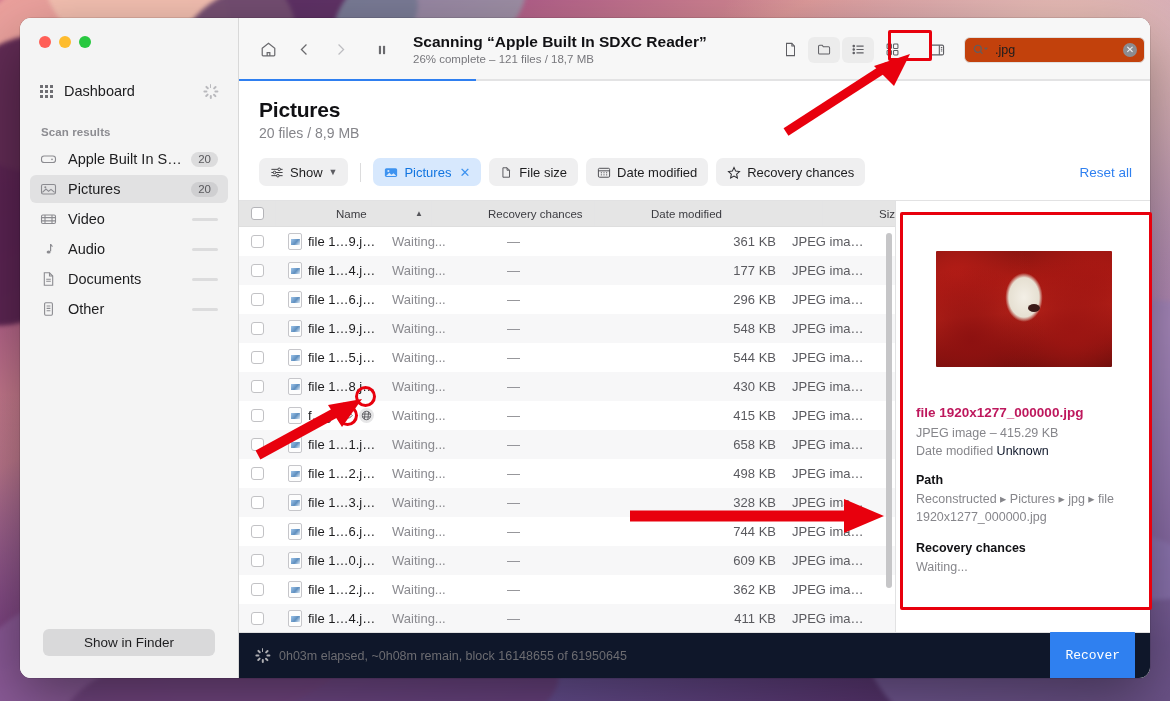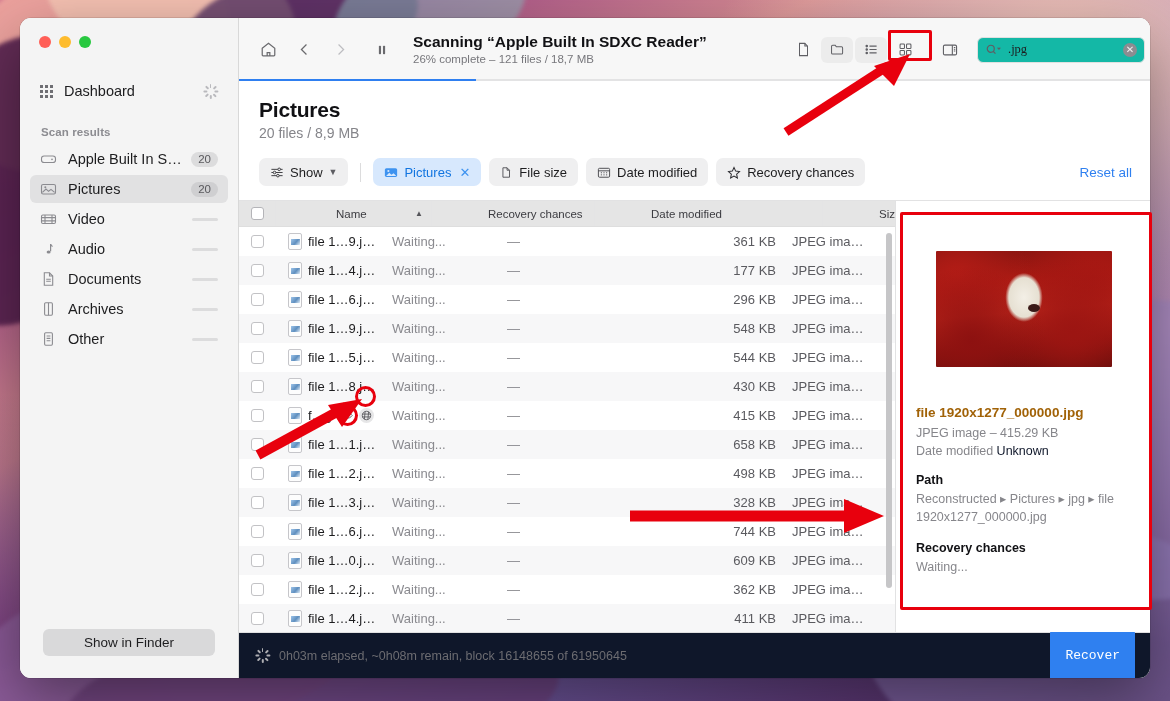--- a/index.html
+++ b/index.html
@@ -111,23 +111,23 @@
   .title-main { font-size: 15.5px; font-weight: 700; color: #111114; line-height: 1.25; white-space: nowrap; }
   .title-sub { font-size: 11.5px; color: #77777c; line-height: 1.35; margin-top: 1px; }
   .tb-right { display: flex; align-items: center; gap: 2px; }
   .tb-icon {
     width: 32px; height: 26px; border-radius: 6px;
     display: flex; align-items: center; justify-content: center; color: #5f5f64;
   }
   .tb-icon.on { background: #ececec; }
   .tb-sep { width: 9px; }
   .search {
-    margin-left: 9px; width: 168px; height: 26px; background: #14b8a6;
+    margin-left: 9px; width: 181px; height: 26px; background: #c2410c;
     border: .5px solid #e0e0e0; border-radius: 6px;
-    display: flex; align-items: center; padding: 0 7px; gap: 5px; font-family: Liberation Serif, serif;
+    display: flex; align-items: center; padding: 0 7px; gap: 5px;
   }
   .search-val { font-size: 12.5px; color: #1d1d1f; flex: 1; }
   .search-clear {
     width: 14px; height: 14px; border-radius: 50%; background: #8c8c91;
     color: #f0f0f0; font-size: 10px; display: flex; align-items: center; justify-content: center;
   }
   .progress-track { position: absolute; left: 0; right: 0; bottom: 0; height: 2.5px; background: #e3e3e4; }
   .progress-fill { height: 100%; background: #2f7ff0; width: 26%; }
 
   .heading { padding: 17px 0 0 20px; }
@@ -206,21 +206,21 @@
       radial-gradient(ellipse 26px 34px at 50% 40%, #f3efe6 0%, #e6e0d2 58%, rgba(230,224,210,0) 72%),
       radial-gradient(circle at 20% 78%, #8d1110 0%, rgba(141,17,16,0) 45%),
       radial-gradient(circle at 78% 70%, #9c1512 0%, rgba(156,21,18,0) 48%),
       radial-gradient(circle at 12% 22%, #b31c16 0%, rgba(179,28,22,0) 42%),
       radial-gradient(circle at 88% 20%, #a81813 0%, rgba(168,24,19,0) 45%),
       linear-gradient(175deg, #7d130f 0%, #ab1a13 28%, #c22a1d 52%, #8c1410 78%, #5d0c0a 100%);
     position: relative; overflow: hidden;
   }
   .pv-img .muzzle { position:absolute; left:52%; top:46%; width:12px; height:8px;
     background:#3a1a18; border-radius:50%; }
-  .pv-title { font-size: 13.5px; font-weight: 700; color: #a16207; margin-top: 2px; line-height:1.3; }
+  .pv-title { font-size: 13.5px; font-weight: 700; color: #be185d; margin-top: 2px; line-height:1.3; }
   .pv-line { font-size: 12.5px; color: #86868b; margin-top: 4px; }
   .pv-sec { font-size: 12.5px; font-weight: 700; color: #111114; margin-top: 15px; }
   .pv-path { font-size: 12.5px; color: #86868b; margin-top: 3px; line-height: 1.45; }
 
   
   .footer { height: 46px; flex: 0 0 46px; background: #0f172a; border-top: .5px solid #e0e0e1;
     display: flex; align-items: center; padding: 0 15px 0 16px; gap: 9px; }
   .foot-sp { width: 15px; height: 15px; position: relative; flex:0 0 15px; }
   .foot-sp i { position:absolute; left:6.6px; top:0; width:1.8px; height:4.4px;
     background:#aeaeb2; border-radius:1px; transform-origin:.9px 7.5px; }
@@ -334,30 +334,20 @@
         <svg viewBox="0 0 17 16" width="17" height="16" fill="none" stroke="currentColor" stroke-width="1.1">
           <path d="M4.3 1.8h5.2l3.2 3.2v9.2H4.3z"></path>
             <path d="M9.5 1.8V5h3.2"></path>
           <path d="M6.2 8.2h4.6M6.2 10.3h4.6"></path>
         </svg>
       </span>
       <span class="s-label">Documents</span>
       <span class="s-badge"></span>
     </div>
 
-    <div class="side-item">
-      <span class="sico">
-        <svg viewBox="0 0 17 16" width="17" height="16" fill="none" stroke="currentColor" stroke-width="1.1">
-          <rect x="4.6" y="1.8" width="7.8" height="12.4" rx="1.1"></rect>
-          <path d="M8.5 1.8v12.4"></path>
-        </svg>
-      </span>
-      <span class="s-label">Archives</span>
-      <span class="s-badge"></span>
-    </div>
 
     <div class="side-item">
       <span class="sico">
         <svg viewBox="0 0 17 16" width="17" height="16" fill="none" stroke="currentColor" stroke-width="1.1">
           <rect x="4.6" y="1.8" width="7.8" height="12.4" rx="1.1"></rect>
           <path d="M6.6 5h3.8M6.6 7.4h3.8M6.6 9.8h3.8"></path>
         </svg>
       </span>
       <span class="s-label">Other</span>
       <span class="s-badge"></span>

